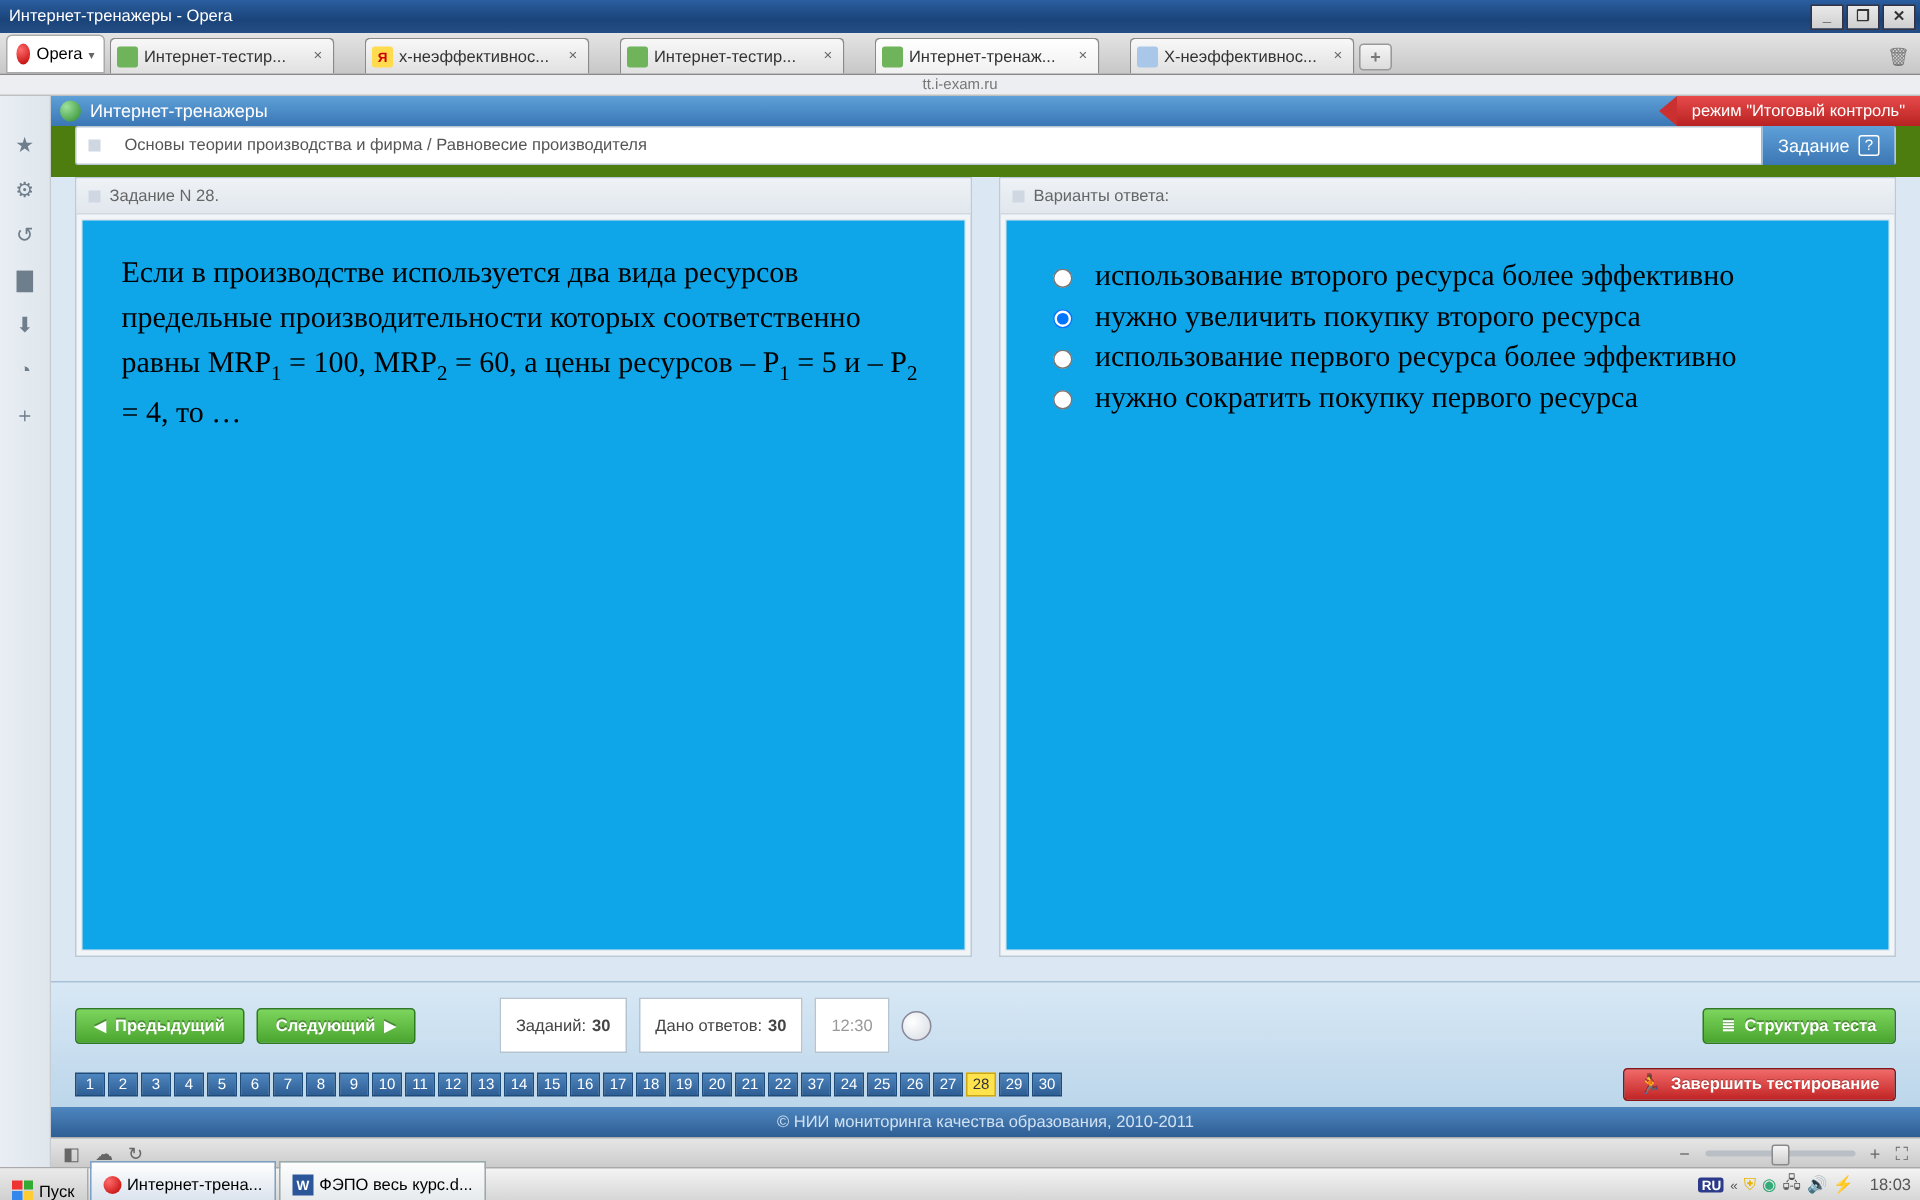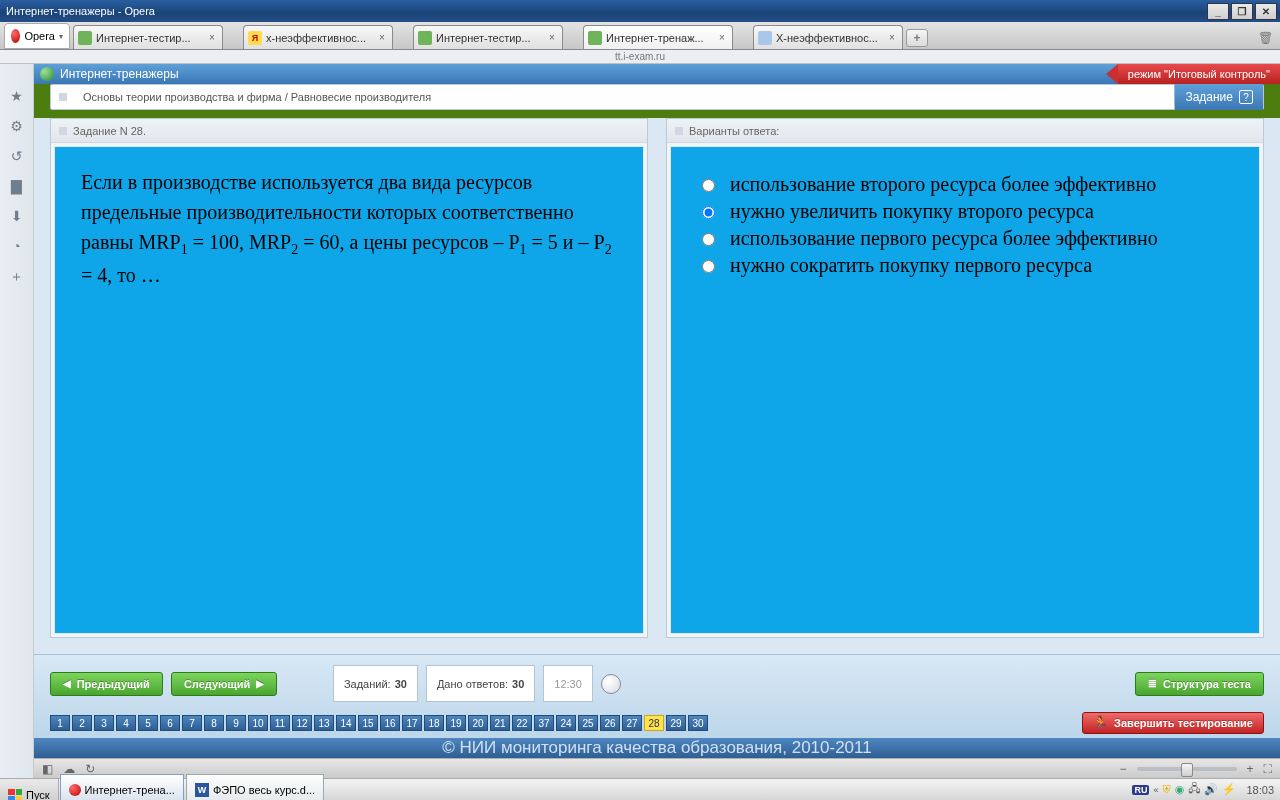--- a/index.html
+++ b/index.html
@@ -73,25 +73,25 @@
 .statbox{height:37px;border:1px solid #b6c4d2;background:#fff;padding:0 10px;display:flex;align-items:center;font-size:11px;color:#444;gap:4px}
 .clock{width:20px;height:20px;border-radius:50%;border:1px solid #889;background:radial-gradient(circle at 35% 35%,#fff,#d4dae2);position:relative}
 .navrow1 .spacer{flex:1}
 .struct-btn{margin-left:auto}
 .navrow2{display:flex;align-items:center;gap:2px;margin-top:10px}
 .qnum{width:20px;height:16px;font-size:10px;color:#fff;display:flex;align-items:center;justify-content:center;background:linear-gradient(#4e86bf,#2e5e94);border:1px solid #1f4b78}
 .qnum.current{background:#ffe34d;color:#333;border-color:#caa61b}
 .finish-btn{margin-left:auto;height:22px;padding:0 10px;border:1px solid #8a1414;border-radius:3px;background:linear-gradient(#f16a6a,#c22424);color:#fff;font-size:11px;font-weight:bold;display:flex;align-items:center;gap:6px;text-shadow:0 -1px 0 rgba(0,0,0,.3)}
 .finish-btn .exit-ico{font-size:12px}
 
-.footer{height:20px;background:linear-gradient(#4e86bf,#2e5e94);color:#cfe1f2;font-size:17px;display:flex;align-items:center;justify-content:center}
+.footer{height:20px;background:linear-gradient(#4e86bf,#2e5e94);color:#cfe1f2;font-size:11px;display:flex;align-items:center;justify-content:center}
 
 
 .taskbar{position:absolute;bottom:0;left:0;right:0;height:22px;background:linear-gradient(#f4f4f4,#d6d6d6);border-top:1px solid #aaa;display:flex;align-items:center;font-size:11px}
-.start{height:22px;padding:10px 8px;display:flex;align-items:flex-start;gap:4px;background:linear-gradient(#eaeaea,#cfcfcf);border-right:1px solid #aaa}
+.start{height:22px;padding:0 8px;display:flex;align-items:flex-end;gap:4px;background:linear-gradient(#eaeaea,#cfcfcf);border-right:1px solid #aaa}
 .winflag{width:14px;height:14px;display:grid;grid-template-columns:1fr 1fr;grid-template-rows:1fr 1fr;gap:1px}
 .winflag div:nth-child(1){background:#e33}
 .winflag div:nth-child(2){background:#3a3}
 .winflag div:nth-child(3){background:#38e}
 .winflag div:nth-child(4){background:#fc3}
 .tbtn{height:32px;margin:1px 1px;padding:0 8px;border:1px solid #9aa;background:linear-gradient(#fdfdfd,#e3e7ea);display:flex;align-items:center;gap:4px;max-width:170px;overflow:hidden;white-space:nowrap}
 .tbtn.active{background:linear-gradient(#fff,#d4deea);border-color:#7da0c4}
 .tbtn .fav-word{width:14px;height:14px;background:#2b579a;color:#fff;display:flex;align-items:center;justify-content:center;font-weight:bold;font-size:9px}
 .tray{margin-left:auto;display:flex;align-items:center;gap:4px;padding:0 6px;color:#555}
 .tray .ru{background:#2b3b8a;color:#fff;border-radius:2px;padding:0 2px;font-size:9px;font-weight:bold}

